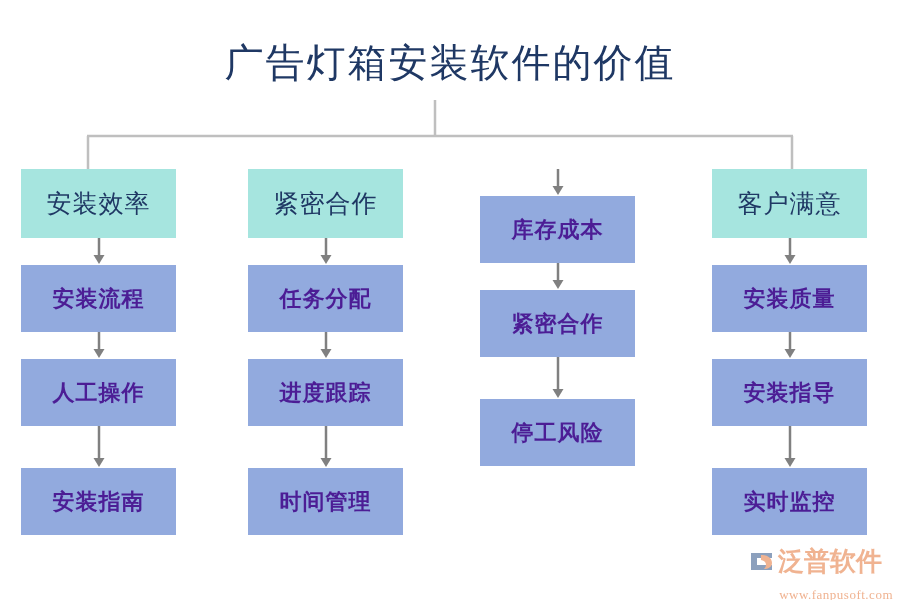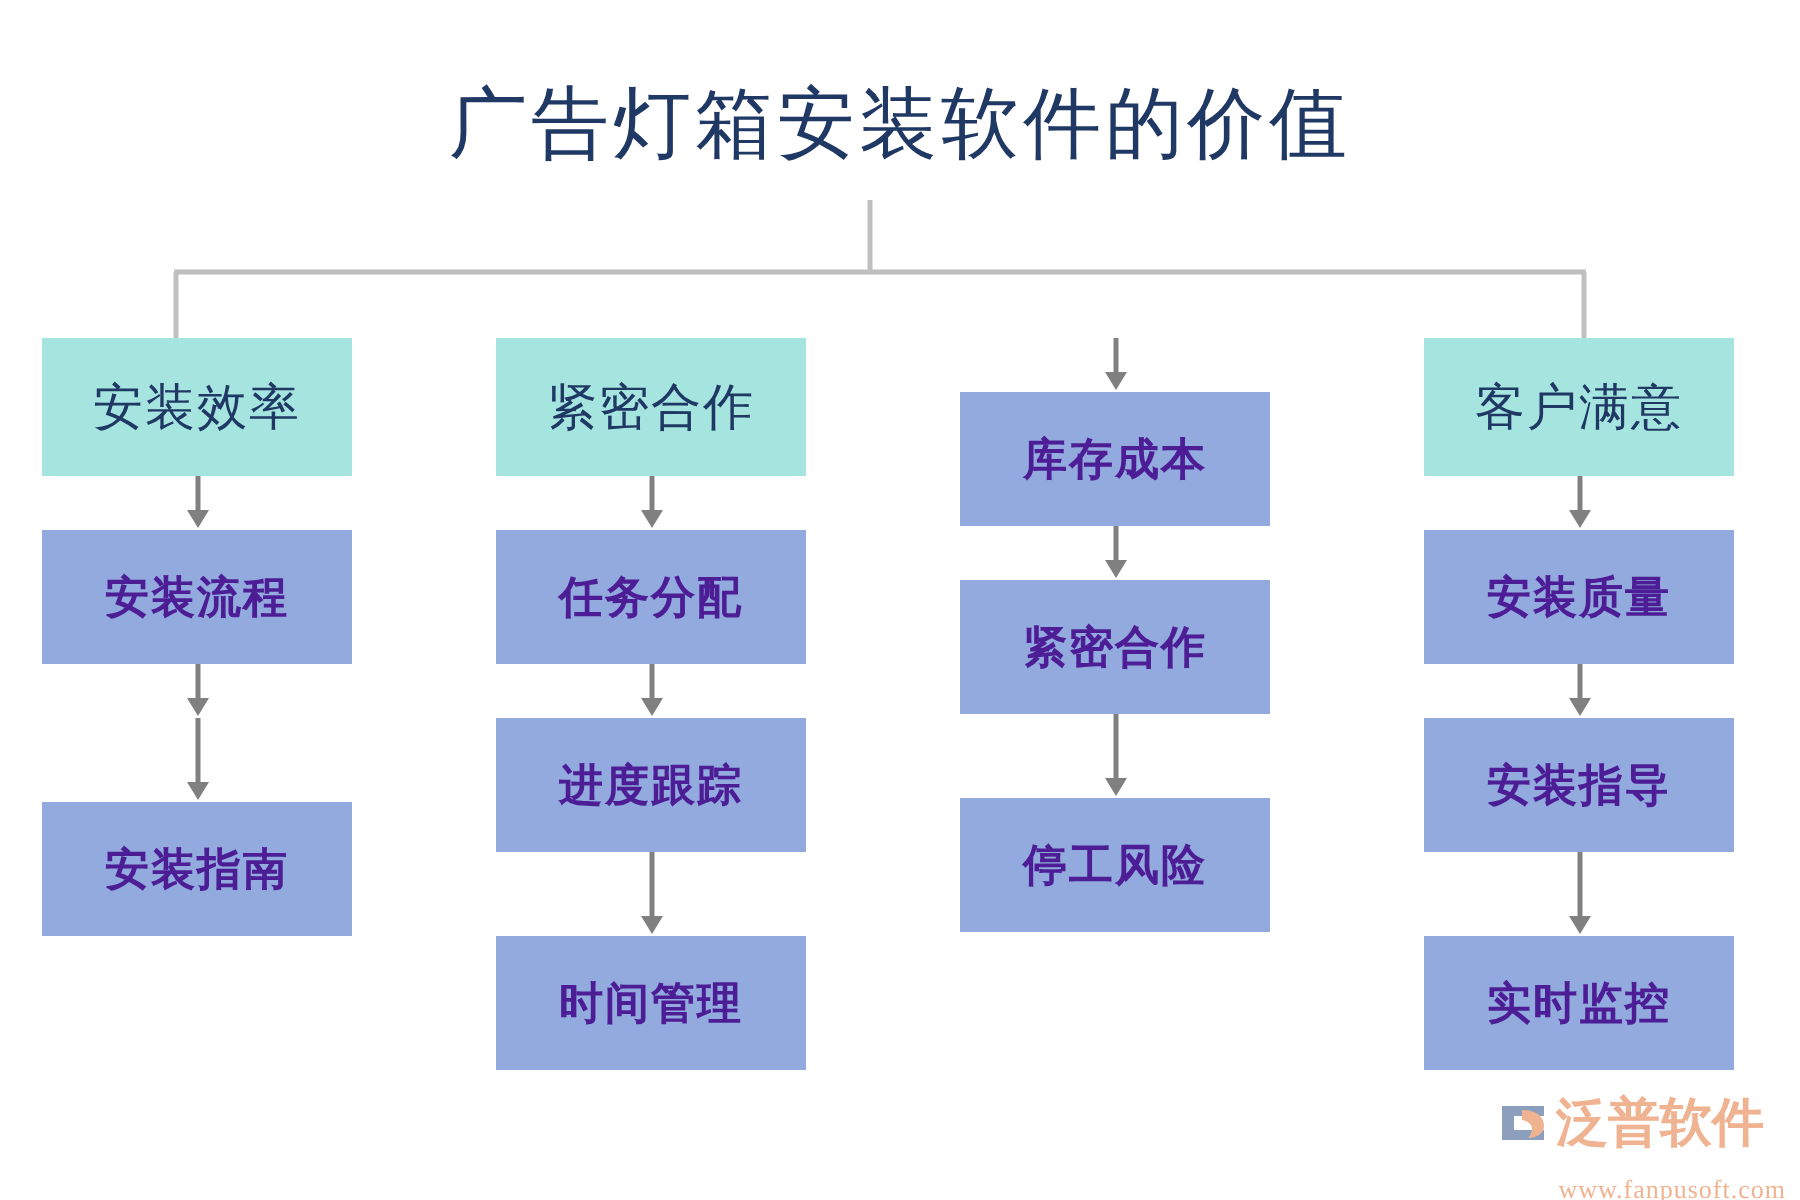--- a/index.html
+++ b/index.html
@@ -164,20 +164,21 @@
         <polygon points="1.5,17 12.5,17 7,26" fill="#808080"></polygon>
       </svg>
     </div>
     <div class="item-box">安装流程</div>
     <div class="gap">
       <svg width="14" height="27" viewBox="0 0 14 27">
         <line x1="7" y1="0" x2="7" y2="18" stroke="#808080" stroke-width="2.5"></line>
         <polygon points="1.5,17 12.5,17 7,26" fill="#808080"></polygon>
       </svg>
     </div>
+    <div class="item-box">人工操作</div>
     <div class="gap-tall">
       <svg width="14" height="42" viewBox="0 0 14 42">
         <line x1="7" y1="0" x2="7" y2="33" stroke="#808080" stroke-width="2.5"></line>
         <polygon points="1.5,32 12.5,32 7,41" fill="#808080"></polygon>
       </svg>
     </div>
     <div class="item-box">安装指南</div>
   </div>
 
   <div class="column col-1">

